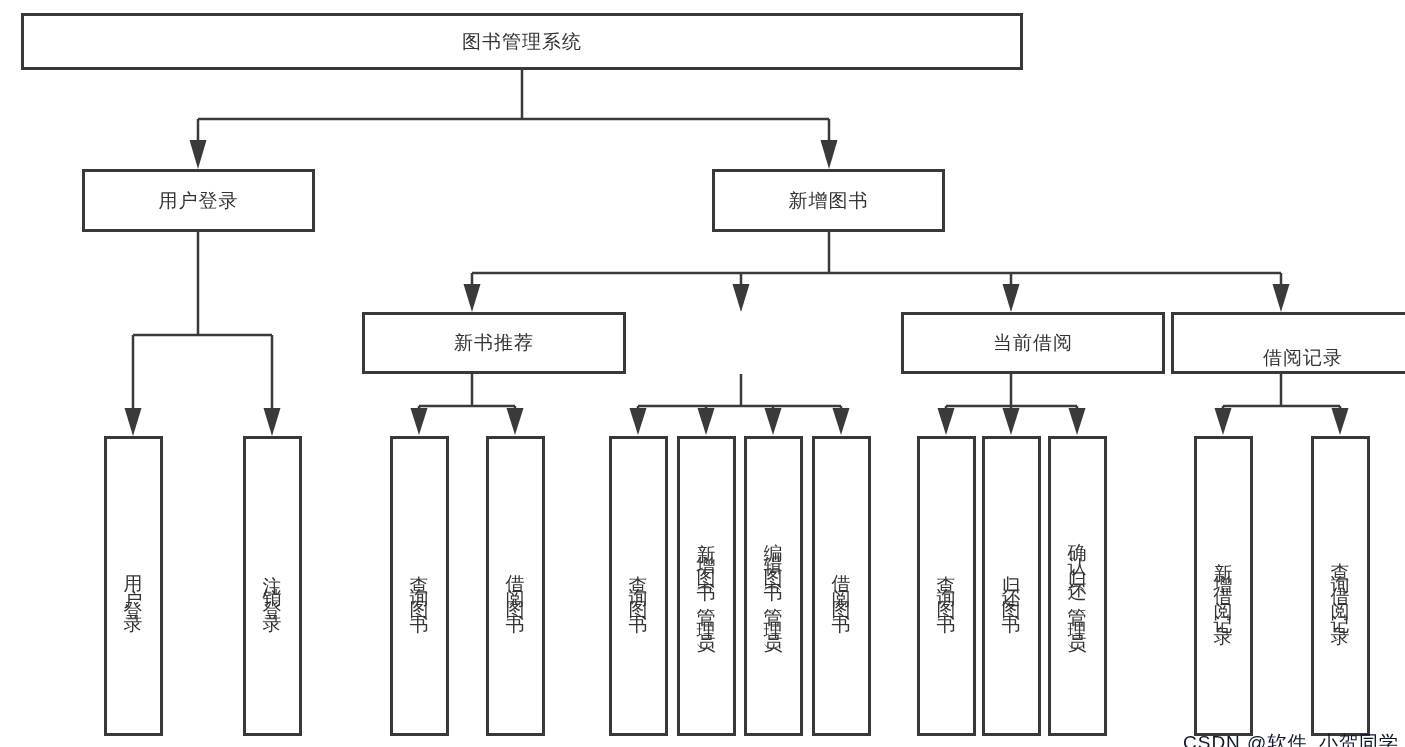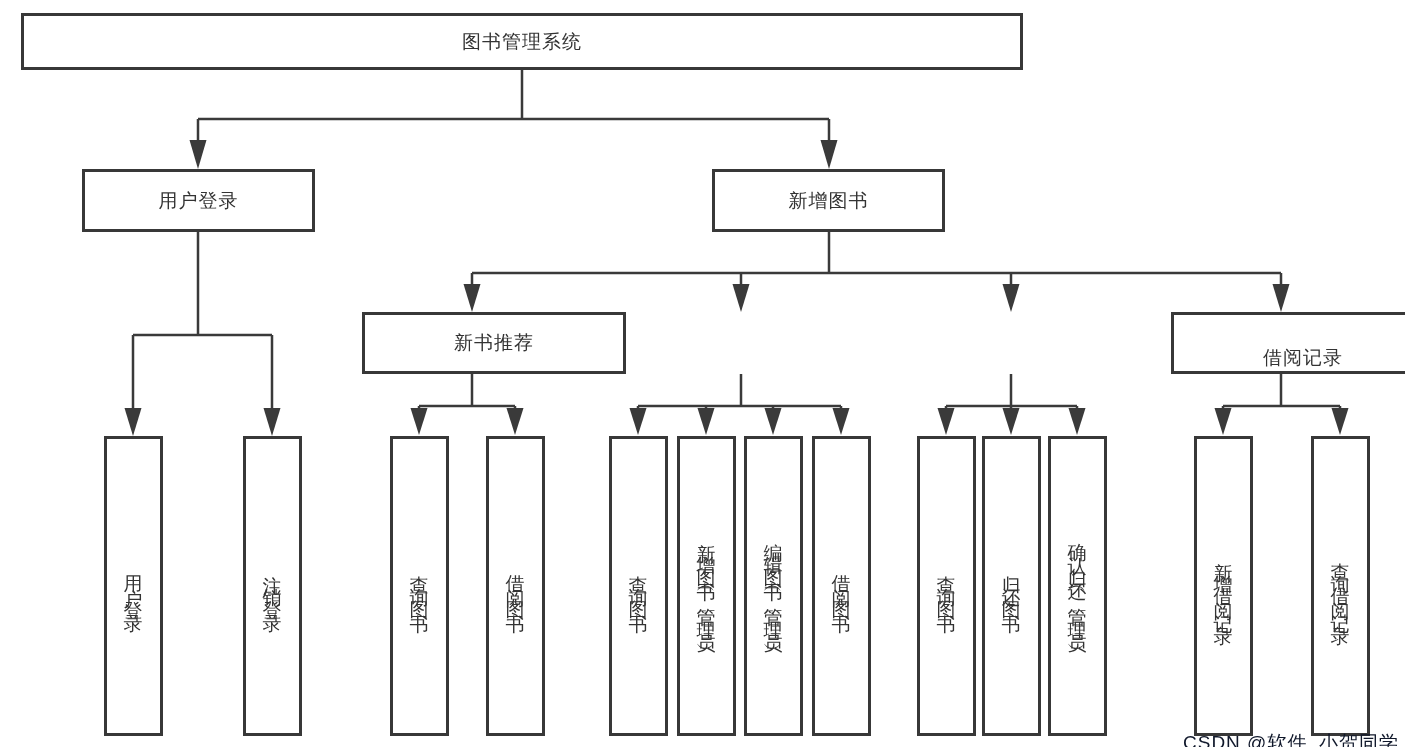--- a/index.html
+++ b/index.html
@@ -110,20 +110,23 @@
   <div class="node n-l2 p1">
     <span>用户登录</span>
   </div>
   <div class="node n-l2 p2">
     <span>新增图书</span>
   </div>
 
   <div class="node n-l3 p1">
     <span>新书推荐</span>
   </div>
+  <div class="node n-l3 p3">
+    <span>当前借阅</span>
+  </div>
   <div class="node n-l3 p4">
     <span>借阅记录</span>
   </div>
 
   <div class="leaf" style="left:104px;">
     <span class="vtext">用户登录</span>
   </div>
   <div class="leaf" style="left:243px;">
     <span class="vtext">注销登录</span>
   </div>

